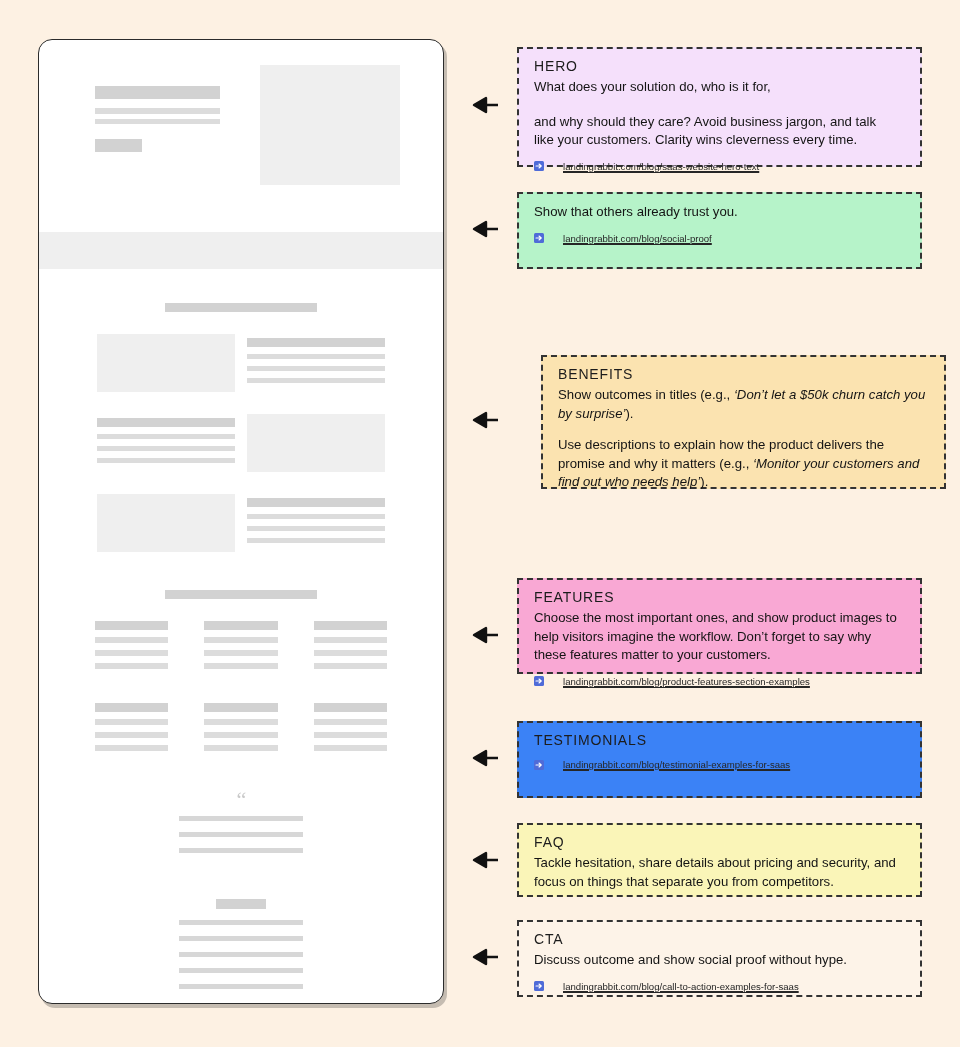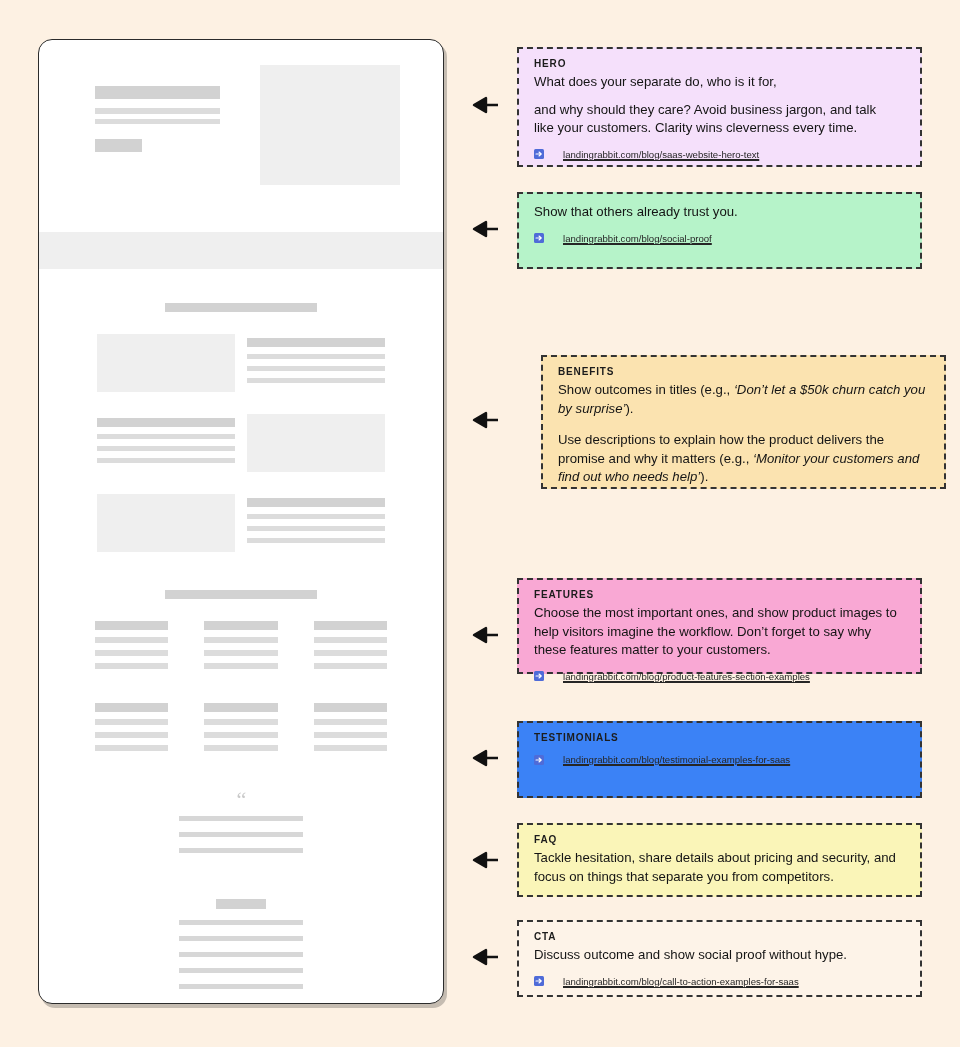--- a/index.html
+++ b/index.html
@@ -50,21 +50,21 @@
   .faq .l{height:5px;background:#d7d7d7;width:124px;margin:11px auto 0;}
 
   
   .card{
     position:absolute;left:517px;width:405px;
     border:2px dashed #333333;
     box-sizing:border-box;
     padding:9px 15px 10px 15px;
   }
   .card .kicker{
-    font-size:10px;font-weight:bold;letter-spacing:.85px;color:#1c1c1c;
+    font-size:14px;font-weight:normal;letter-spacing:.85px;color:#1c1c1c;
     margin:0 0 4px 0;text-transform:uppercase;
   }
   .card .body{
     font-size:13.2px;line-height:18.5px;color:#141414;margin:0;
   }
   .card .body + .body{margin-top:13px;}
   .card .body em{font-style:italic;}
   .card .link{
     display:flex;align-items:center;gap:19px;margin-top:11px;
     font-size:9.6px;color:#262626;
@@ -221,22 +221,22 @@
     </svg>
 </div>
 <div class="arrow" style="left:461px;top:948px;">
   <svg width="38" height="18" viewBox="0 0 38 18">
       <path d="M37 9 H13 M13 9 L25 2 L25 16 Z" stroke="#111" stroke-width="2.4" fill="#111" stroke-linejoin="round"></path>
     </svg>
 </div>
 
 <div class="card" id="card-hero" style="top:47px;height:120px;background:#F5E0FB;">
   <div class="kicker">HERO</div>
-  <div class="body">What does your separate do, who is it for,</div>
-  <div class="body" style="margin-top:9px">and why should they care? Avoid business jargon, and talk</div>
+  <div class="body">What does your solution do, who is it for,</div>
+  <div class="body" style="margin-top:16px">and why should they care? Avoid business jargon, and talk</div>
   <div class="body" style="margin-top:0">like your customers. Clarity wins cleverness every time.</div>
   <a class="link" href="#">
     <span class="link-icon">
       <svg width="8" height="8" viewBox="0 0 8 8">
           <path d="M1 4 H6 M4 2 L6.3 4 L4 6" stroke="#fff" stroke-width="1.1" fill="none" stroke-linecap="round" stroke-linejoin="round"></path>
         </svg>
     </span>
     <span class="lbl">landingrabbit.com/blog/saas-website-hero-text</span>
   </a>
 </div>

